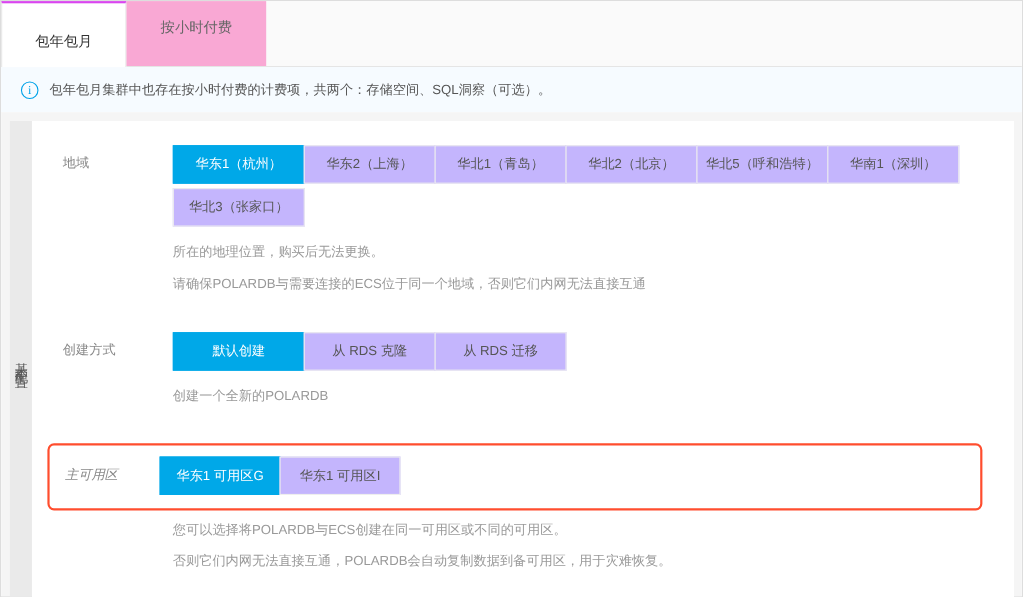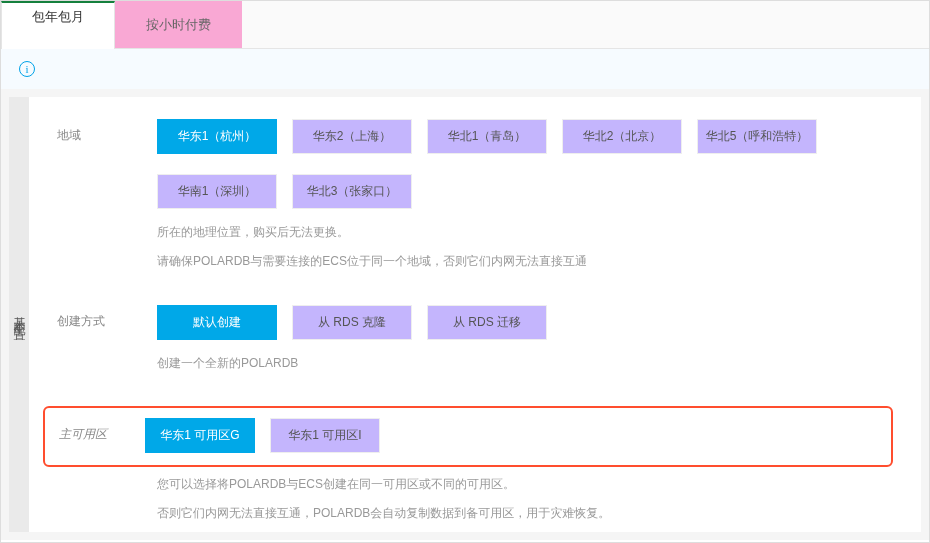--- a/index.html
+++ b/index.html
@@ -23,25 +23,25 @@
       cursor: pointer;
       font-size: 13px;
       color: #666;
       background: #f9a8d4;
       border: 1px solid transparent;
       border-bottom: none;
     }
     .tab.active {
       background: #fff;
       color: #333;
-      border-top: 2px solid #15803d;
+      border-top: 2px solid #d946ef;
       border-left: 1px solid #e5e5e5;
       border-right: 1px solid #e5e5e5;
       margin-bottom: -1px;
-      padding-top: 5px;
+      padding-top: 26px;
     }
     .info-banner {
       display: flex;
       align-items: center;
       padding: 12px 18px;
       background: #f6fbff;
       color: #555;
       font-size: 12px;
       margin: 0;
     }
@@ -96,21 +96,21 @@
       font-size: 12px;
       padding-top: 8px;
       flex-shrink: 0;
     }
     .row-body {
       flex: 1;
     }
     .btn-group {
       display: flex;
       flex-wrap: wrap;
-      gap: 16px;
+      gap: 0;
       margin-bottom: 8px;
       align-items: center;
     }
     .opt-btn {
       padding: 8px 0;
       min-width: 120px;
       text-align: center;
       font-size: 12px;
       background: #c4b5fd;
       color: #555;
@@ -145,20 +145,21 @@
 </head>
 <body>
 
 <div class="tabs">
   <div class="tab active">包年包月</div>
   <div class="tab">按小时付费</div>
 </div>
 
 <div class="info-banner">
   <span class="info-icon">i</span>
+  <span>包年包月集群中也存在按小时付费的计费项，共两个：存储空间、SQL洞察（可选）。</span>
 </div>
 
 <div class="main-area">
   <div class="side-label">基本配置</div>
   <div class="content">
 
     <div class="form-row">
       <div class="row-label">地域</div>
       <div class="row-body">
         <div class="btn-group">

